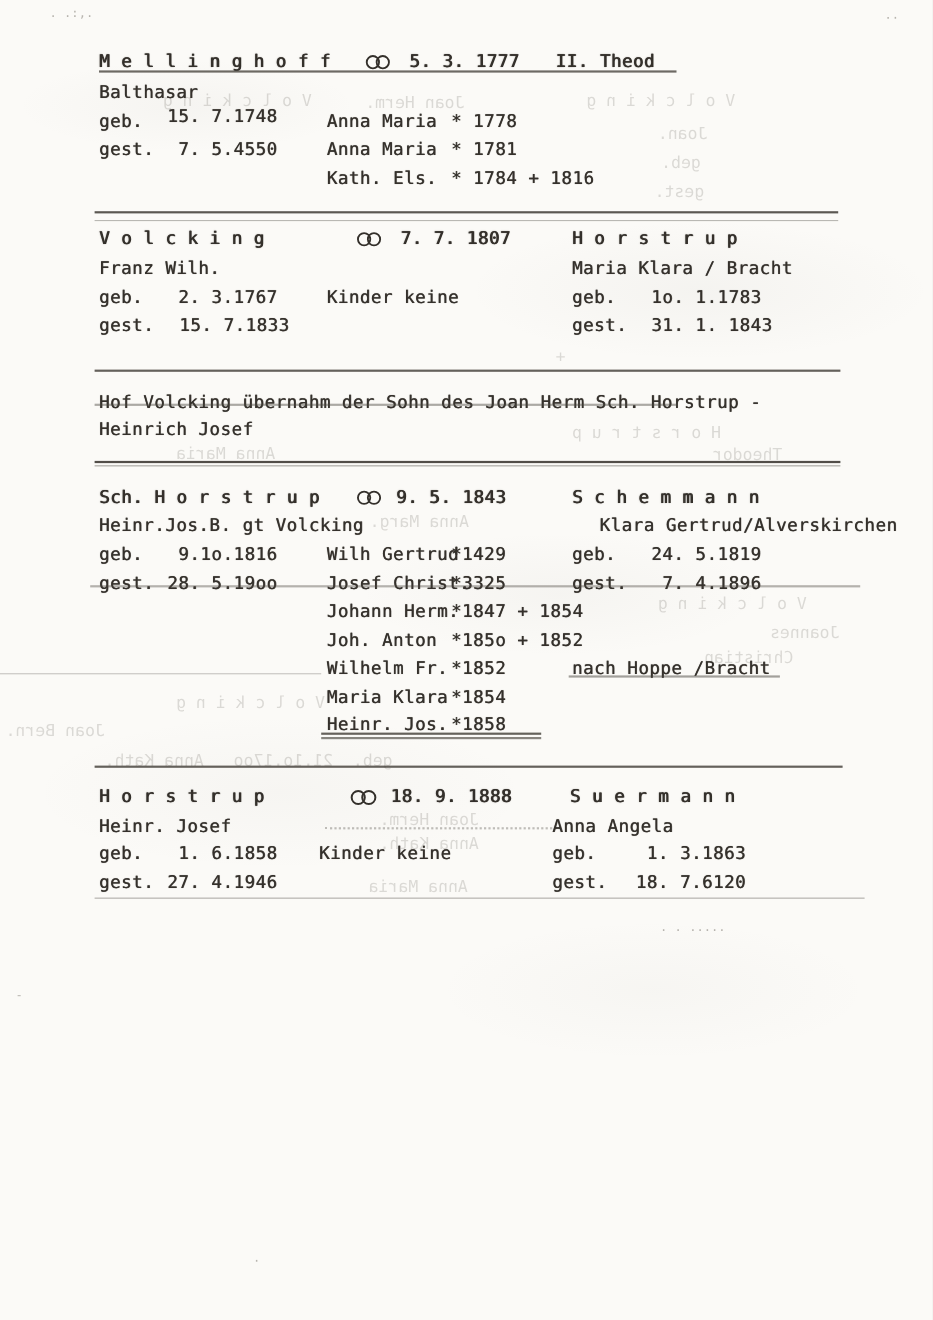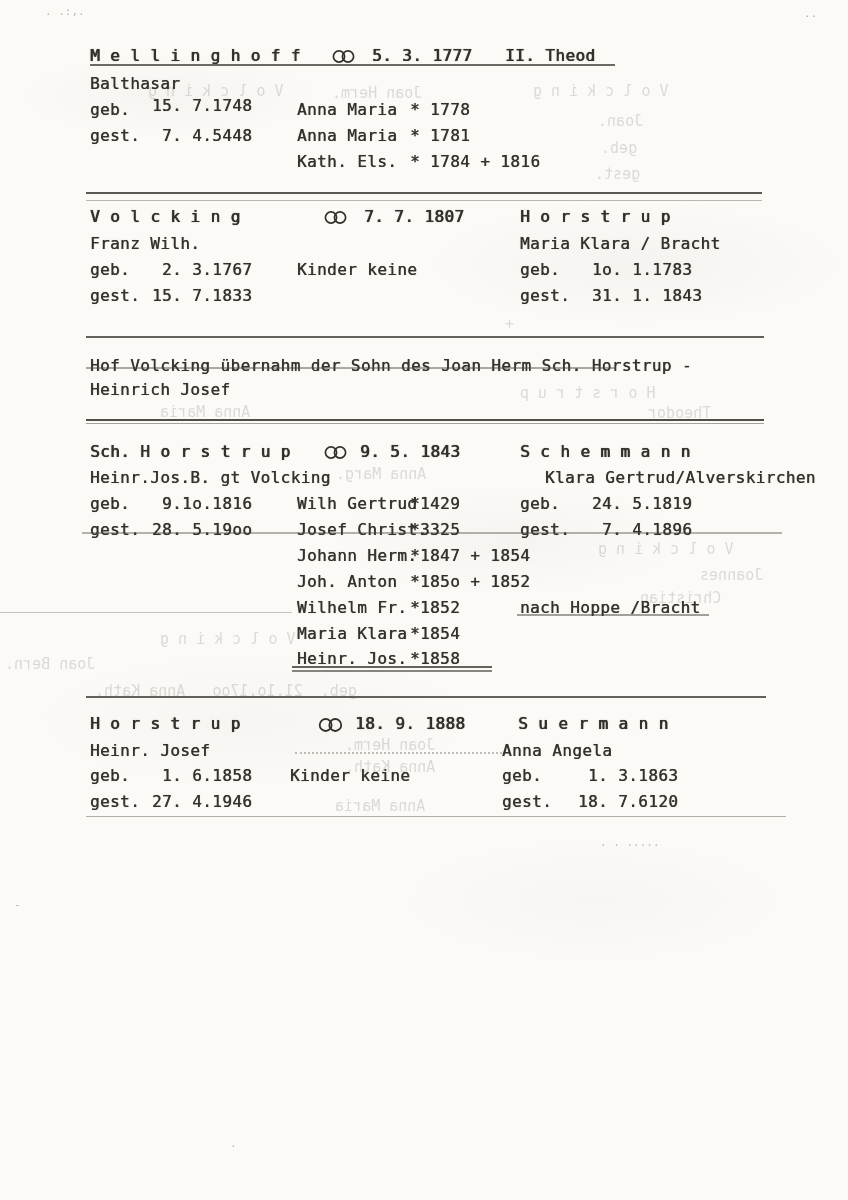--- a/index.html
+++ b/index.html
@@ -65,21 +65,21 @@
         <circle cx="18" cy="7.5" r="5.6"></circle>
       </svg>
     <div class="t hd" style="left:372px;top:46px">5. 3. 1777</div>
     <div class="t hd" style="left:505px;top:46px">II. Theod</div>
     <div class="strike" style="left:90px;top:64px;width:525px;height:2px;opacity:.8"></div>
 
     <div class="t" style="left:90px;top:74px">Balthasar</div>
     <div class="t" style="left:90px;top:100px">geb.</div>
     <div class="t" style="left:152px;top:96px">15. 7.1748</div>
     <div class="t" style="left:90px;top:126px">gest.</div>
-    <div class="t" style="left:152px;top:126px"> 7. 4.5448</div>
+    <div class="t" style="left:152px;top:126px"> 7. 5.4550</div>
 
     <div class="t" style="left:297px;top:100px">Anna Maria</div>
     <div class="t" style="left:410px;top:100px">* 1778</div>
     <div class="t" style="left:297px;top:126px">Anna Maria</div>
     <div class="t" style="left:410px;top:126px">* 1781</div>
     <div class="t" style="left:297px;top:152px">Kath. Els.</div>
     <div class="t" style="left:410px;top:152px">* 1784 + 1816</div>
   </section>
 
   <div class="rule" style="left:86px;top:192px;width:676px;height:2px;opacity:.85"></div>
@@ -97,21 +97,21 @@
     <div class="t" style="left:90px;top:234px">Franz Wilh.</div>
     <div class="t" style="left:520px;top:234px">Maria Klara / Bracht</div>
 
     <div class="t" style="left:90px;top:260px">geb.</div>
     <div class="t" style="left:152px;top:260px"> 2. 3.1767</div>
     <div class="t" style="left:297px;top:260px">Kinder keine</div>
     <div class="t" style="left:520px;top:260px">geb.</div>
     <div class="t" style="left:592px;top:260px">1o. 1.1783</div>
 
     <div class="t" style="left:90px;top:286px">gest.</div>
-    <div class="t" style="left:152px;top:286px">15. 7.1833</div>
+    <div class="t" style="left:163px;top:286px">15. 7.1833</div>
     <div class="t" style="left:520px;top:286px">gest.</div>
     <div class="t" style="left:592px;top:286px">31. 1. 1843</div>
   </section>
 
   <div class="rule" style="left:86px;top:336px;width:678px;height:2px;opacity:.8"></div>
 
   <section>
     <div class="t" style="left:90px;top:356px">Hof Volcking übernahm der Sohn des Joan Herm Sch. Horstrup -</div>
     <div class="strike" style="left:86px;top:367px;width:530px;height:1.5px;opacity:.45"></div>
     <div class="t" style="left:90px;top:380px">Heinrich Josef</div>

